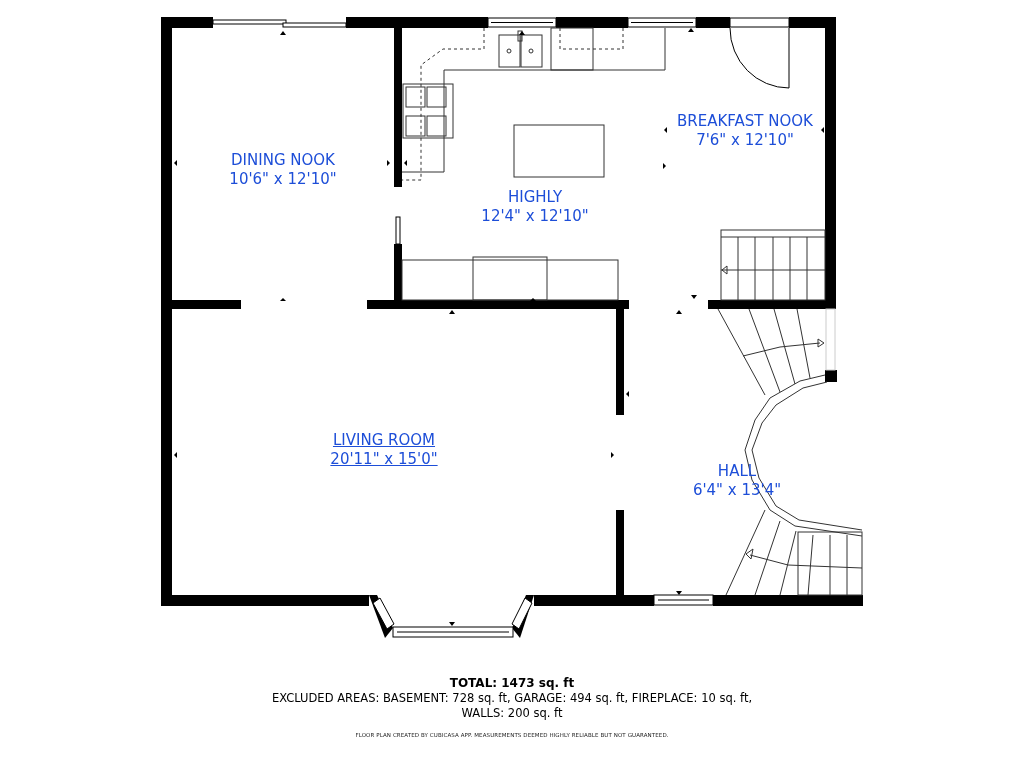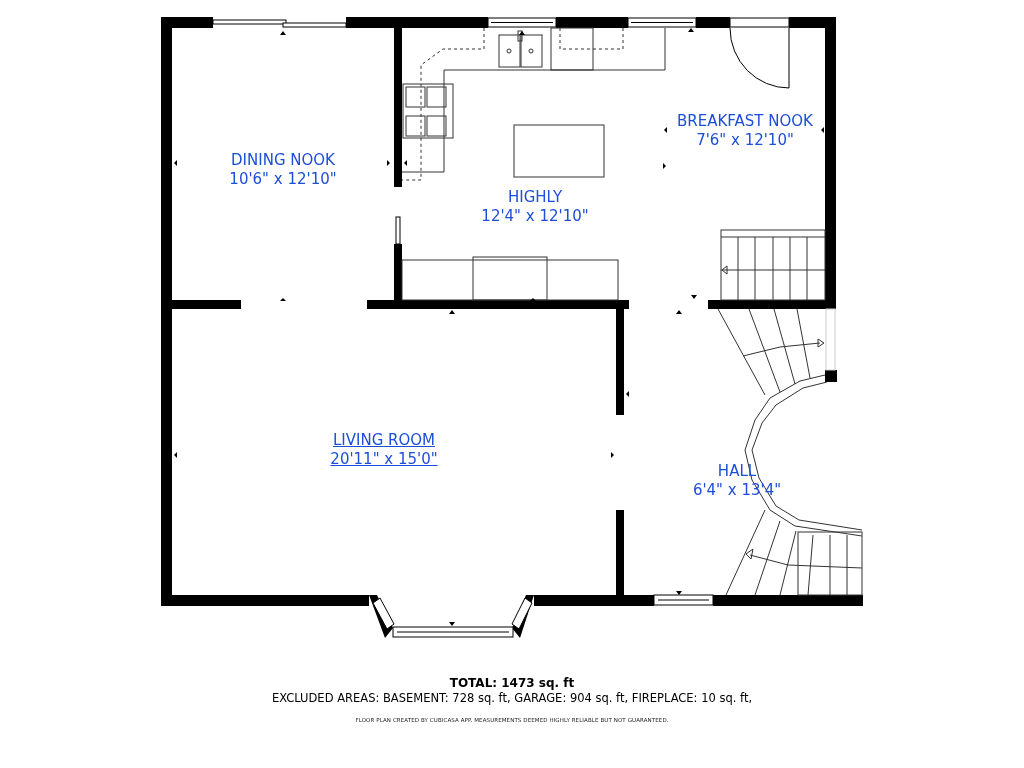--- a/index.html
+++ b/index.html
@@ -185,15 +185,16 @@
   <span class="dim">20'11" x 15'0"</span>
 </div>
 
 <div class="room-label" style="left:693px; top:462px;margin-left:44px;">
   <span>HALL</span>
   <span class="dim">6'4" x 13'4"</span>
 </div>
 
 <div id="summary">
   <div class="total">TOTAL: 1473 sq. ft</div>
-  <div>EXCLUDED AREAS: BASEMENT: 728 sq. ft, GARAGE: 904 sq. ft, FIREPLACE: 10 sq. ft,</div>
+  <div>EXCLUDED AREAS: BASEMENT: 728 sq. ft, GARAGE: 494 sq. ft, FIREPLACE: 10 sq. ft,</div>
+  <div>WALLS: 200 sq. ft</div>
   <div class="disclaimer">FLOOR PLAN CREATED BY CUBICASA APP. MEASUREMENTS DEEMED HIGHLY RELIABLE BUT NOT GUARANTEED.</div>
 </div>
 
 </body></html>

